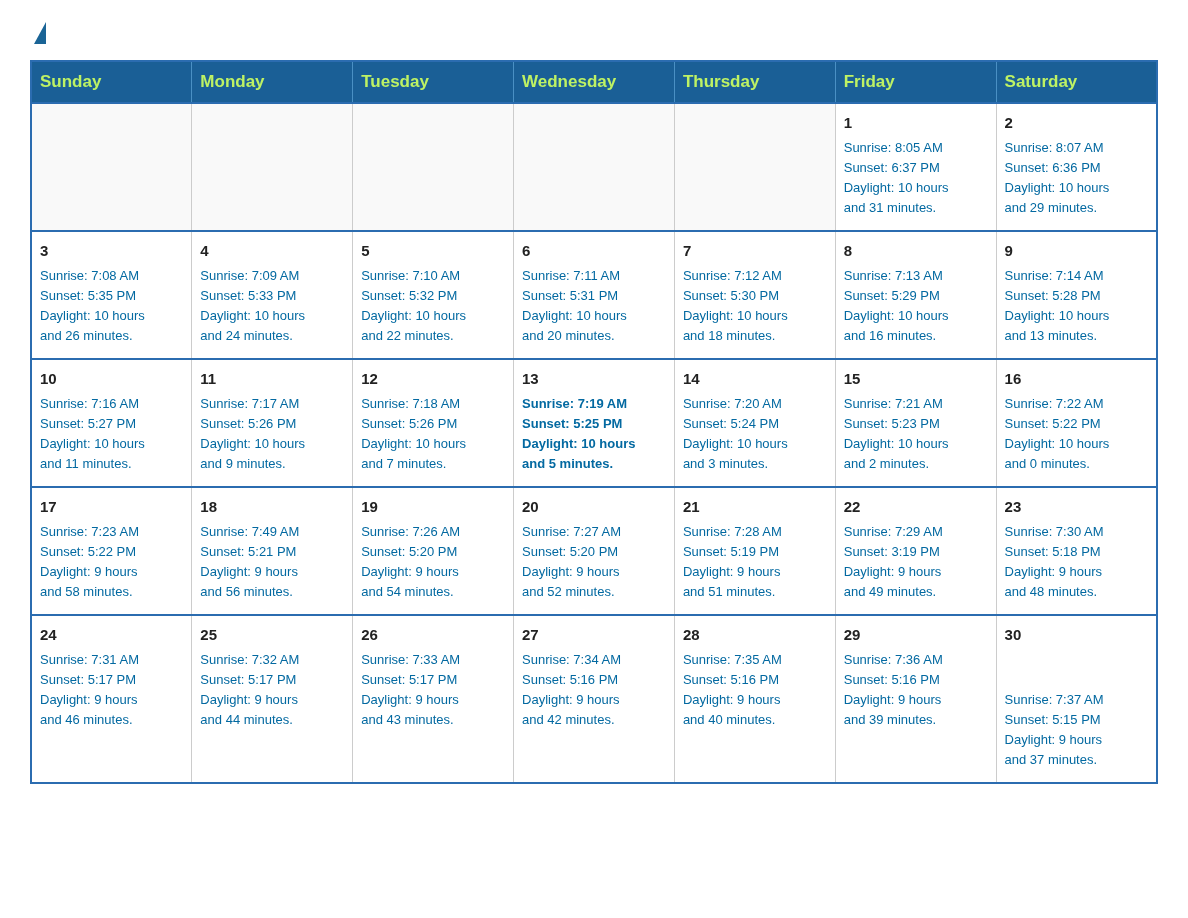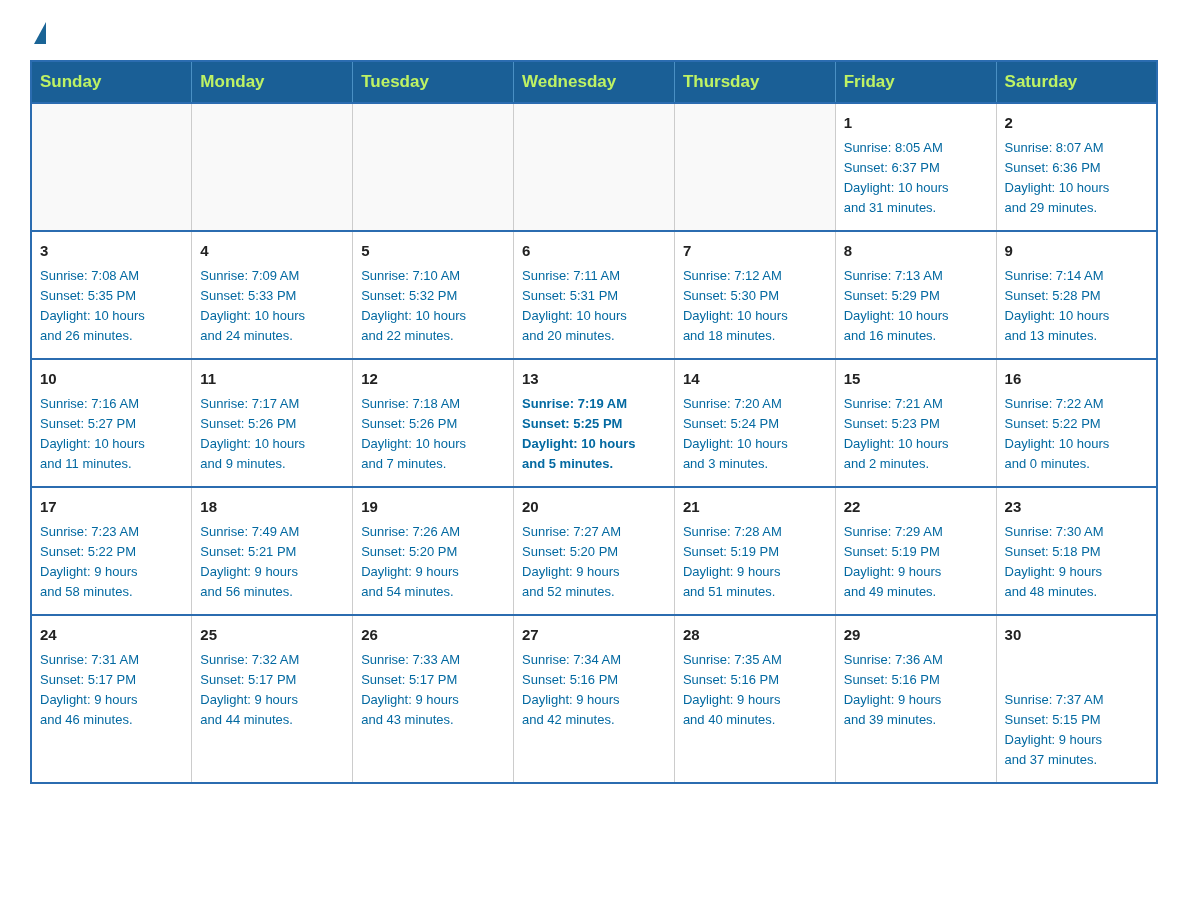--- a/index.html
+++ b/index.html
@@ -293,21 +293,21 @@
         <td>
           <span class="day-number">21</span>
           <div class="day-info" style="white-space: pre-line;">Sunrise: 7:28 AM
 Sunset: 5:19 PM
 Daylight: 9 hours
 and 51 minutes.</div>
         </td>
         <td>
           <span class="day-number">22</span>
           <div class="day-info" style="white-space: pre-line;">Sunrise: 7:29 AM
-Sunset: 5:19 PM
+Sunset: 3:19 PM
 Daylight: 9 hours
 and 49 minutes.</div>
         </td>
         <td>
           <span class="day-number">23</span>
           <div class="day-info" style="white-space: pre-line;">Sunrise: 7:30 AM
 Sunset: 5:18 PM
 Daylight: 9 hours
 and 48 minutes.</div>
         </td>

